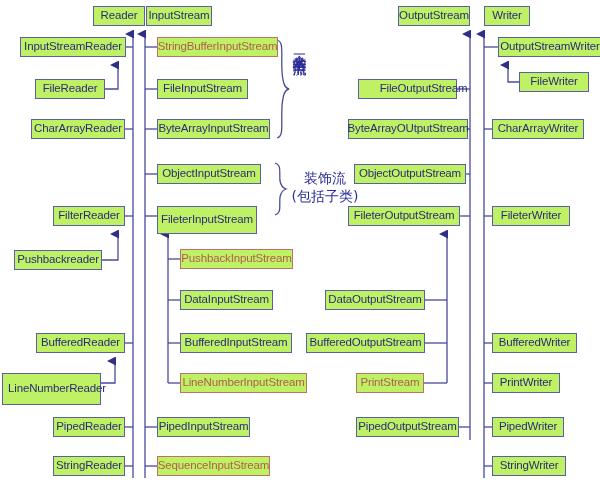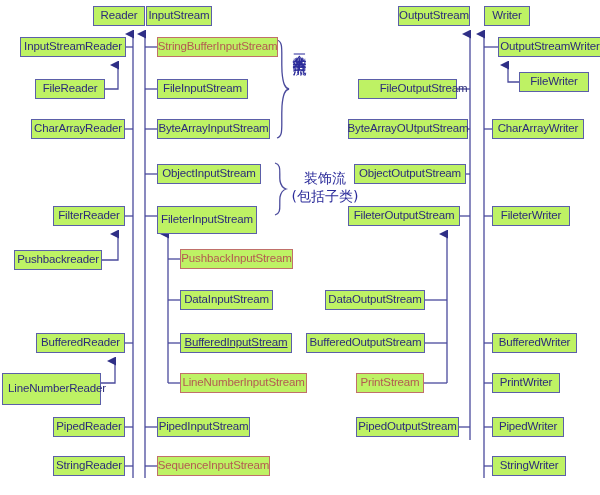--- a/index.html
+++ b/index.html
@@ -145,21 +145,21 @@
       <div class="node" style="left: 354px; top: 164px; width: 112px; height: 20px;">ObjectOutputStream</div>
       <div class="node" style="left: 53px; top: 206px; width: 72px; height: 20px;">FilterReader</div>
       <div class="node" style="left: 157px; top: 206px; width: 100px; height: 28px;">FileterInputStream</div>
       <div class="node" style="left: 348px; top: 206px; width: 112px; height: 20px;">FileterOutputStream</div>
       <div class="node" style="left: 492px; top: 206px; width: 78px; height: 20px;">FileterWriter</div>
       <div class="node" style="left: 14px; top: 250px; width: 88px; height: 20px;">Pushbackreader</div>
       <div class="node red" style="left: 180px; top: 249px; width: 113px; height: 20px;">PushbackInputStream</div>
       <div class="node" style="left: 180px; top: 290px; width: 93px; height: 20px;">DataInputStream</div>
       <div class="node" style="left: 325px; top: 290px; width: 100px; height: 20px;">DataOutputStream</div>
       <div class="node" style="left: 36px; top: 333px; width: 89px; height: 20px;">BufferedReader</div>
-      <div class="node" style="left: 180px; top: 333px; width: 112px; height: 20px; text-decoration: underline;">BufferedInputStream</div>
+      <div class="node" style="left: 180px; top: 333px; width: 112px; height: 20px;">BufferedInputStream</div>
       <div class="node" style="left: 306px; top: 333px; width: 119px; height: 20px;">BufferedOutputStream</div>
       <div class="node" style="left: 492px; top: 333px; width: 85px; height: 20px;">BufferedWriter</div>
       <div class="node" style="left: 2px; top: 373px; width: 99px; height: 32px; padding-left: 11px;">LineNumberReader</div>
       <div class="node red" style="left: 180px; top: 373px; width: 127px; height: 20px;">LineNumberInputStream</div>
       <div class="node red" style="left: 356px; top: 373px; width: 68px; height: 20px;">PrintStream</div>
       <div class="node" style="left: 492px; top: 373px; width: 68px; height: 20px;">PrintWriter</div>
       <div class="node" style="left: 53px; top: 417px; width: 72px; height: 20px;">PipedReader</div>
       <div class="node" style="left: 157px; top: 417px; width: 93px; height: 20px;">PipedInputStream</div>
       <div class="node" style="left: 356px; top: 417px; width: 103px; height: 20px;">PipedOutputStream</div>
       <div class="node" style="left: 492px; top: 417px; width: 72px; height: 20px;">PipedWriter</div>

